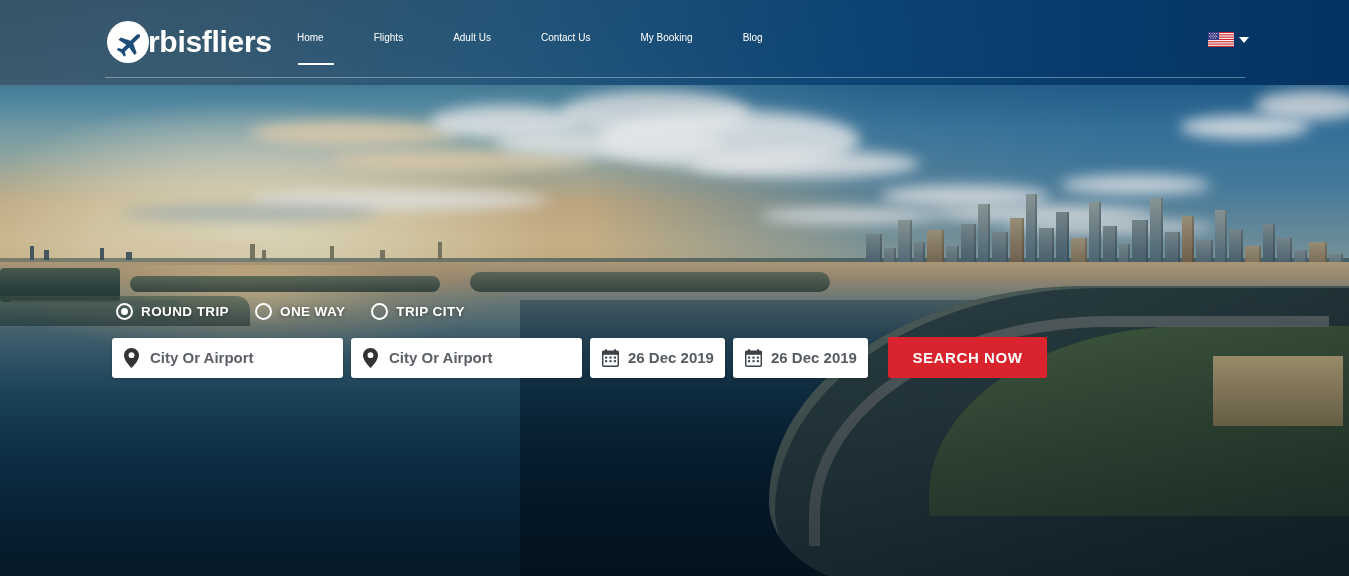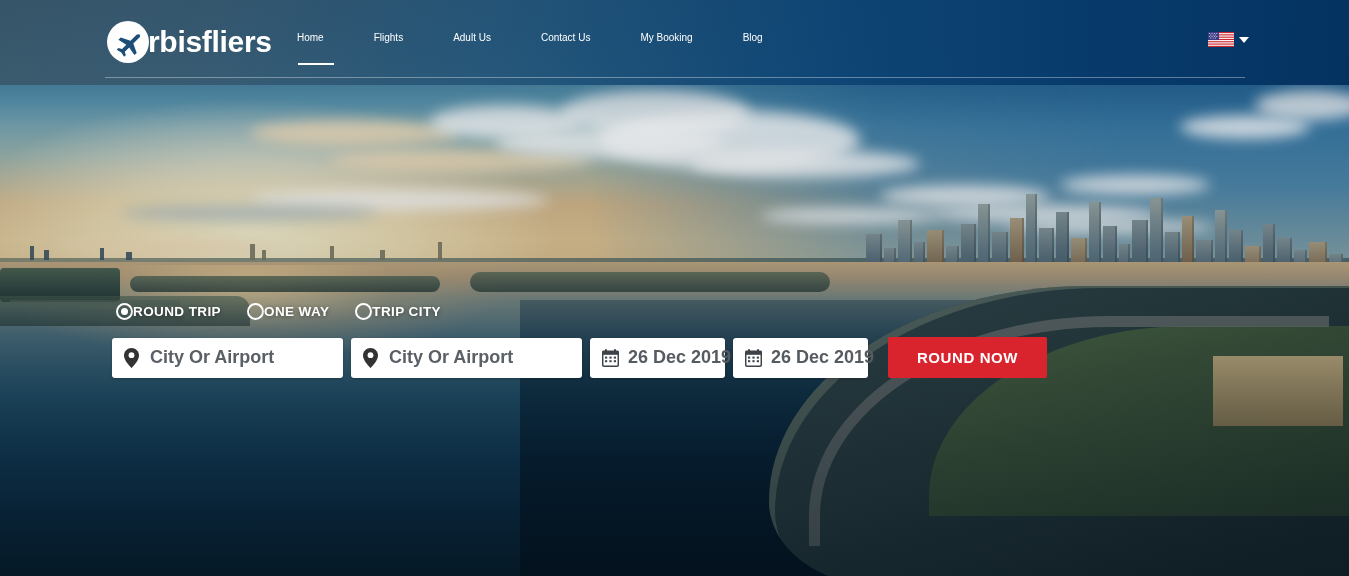--- a/index.html
+++ b/index.html
@@ -160,21 +160,21 @@
   
   .headline {
     position:absolute; left:112px; top:196px; z-index:4;
     font-size:62px; font-weight:300; color:#ffffff; letter-spacing:-.5px;
     line-height:68px; text-shadow:0 2px 10px rgba(0,0,0,.28);
     font-family:"Liberation Sans", sans-serif;
   }
 
   
   .trip-types { position:absolute; left:116px; top:303px; display:flex; align-items:center; z-index:4; }
-  .trip { display:flex; align-items:center; gap:0; margin-right:26px; cursor:pointer; }
+  .trip { display:flex; align-items:center; gap:8px; margin-right:26px; cursor:pointer; }
   .radio {
     width:17px; height:17px; border-radius:50%; border:2.5px solid #ffffff;
     display:flex; align-items:center; justify-content:center; flex:0 0 17px;
   }
   .radio .dot { width:7px; height:7px; border-radius:50%; background:#ffffff; display:none; }
   .radio.on .dot { display:block; }
   .trip-label {
     color:#ffffff; font-size:13.5px; font-weight:bold; letter-spacing:.4px;
     text-shadow:0 1px 4px rgba(0,0,0,.45); white-space:nowrap;
   }
@@ -183,21 +183,21 @@
   .searchbar { position:absolute; left:112px; top:337px; display:flex; align-items:center; z-index:4; }
   .field {
     height:40px; background:#ffffff; border-radius:3px;
     display:flex; align-items:center; padding:0 12px; margin-right:8px;
     box-shadow:0 1px 3px rgba(0,0,0,.22);
   }
   .field.city { width:231px; }
   .field.date { width:135px; }
   .field.pax  { width:185px; }
   .field .ftext {
-    font-size:18px; color:#5b6066; margin-left:11px; white-space:nowrap; font-weight:bold;
+    font-size:15px; color:#5b6066; margin-left:11px; white-space:nowrap; font-weight:bold;
   }
   .field.date .ftext { font-weight:bold; color:#555b61; margin-left:9px; }
   .field.pax .ftext  { font-weight:bold; color:#5b6066; margin-left:10px; }
   .search-btn {
     margin-left:12px; height:41px; width:159px; background:#d9232d; border:none;
     color:#ffffff; font-size:15px; font-weight:bold; letter-spacing:.6px;
     border-radius:2px; cursor:pointer; font-family:"Liberation Sans", sans-serif;
     display:flex; align-items:center; justify-content:center;
   }
 
@@ -438,17 +438,17 @@
             <rect x="3" y="11.2" width="2.2" height="2.0"></rect>
               <rect x="7.4" y="11.2" width="2.2" height="2.0"></rect>
               <rect x="11.8" y="11.2" width="2.2" height="2.0"></rect>
           </g>
         </svg>
       </span>
       <span class="ftext">26 Dec 2019</span>
     </div>
 
 
-    <button class="search-btn">ROUND NOW</button>
+    <button class="search-btn">SEARCH NOW</button>
   </div>
 
 
 </div>
 
 </body></html>

